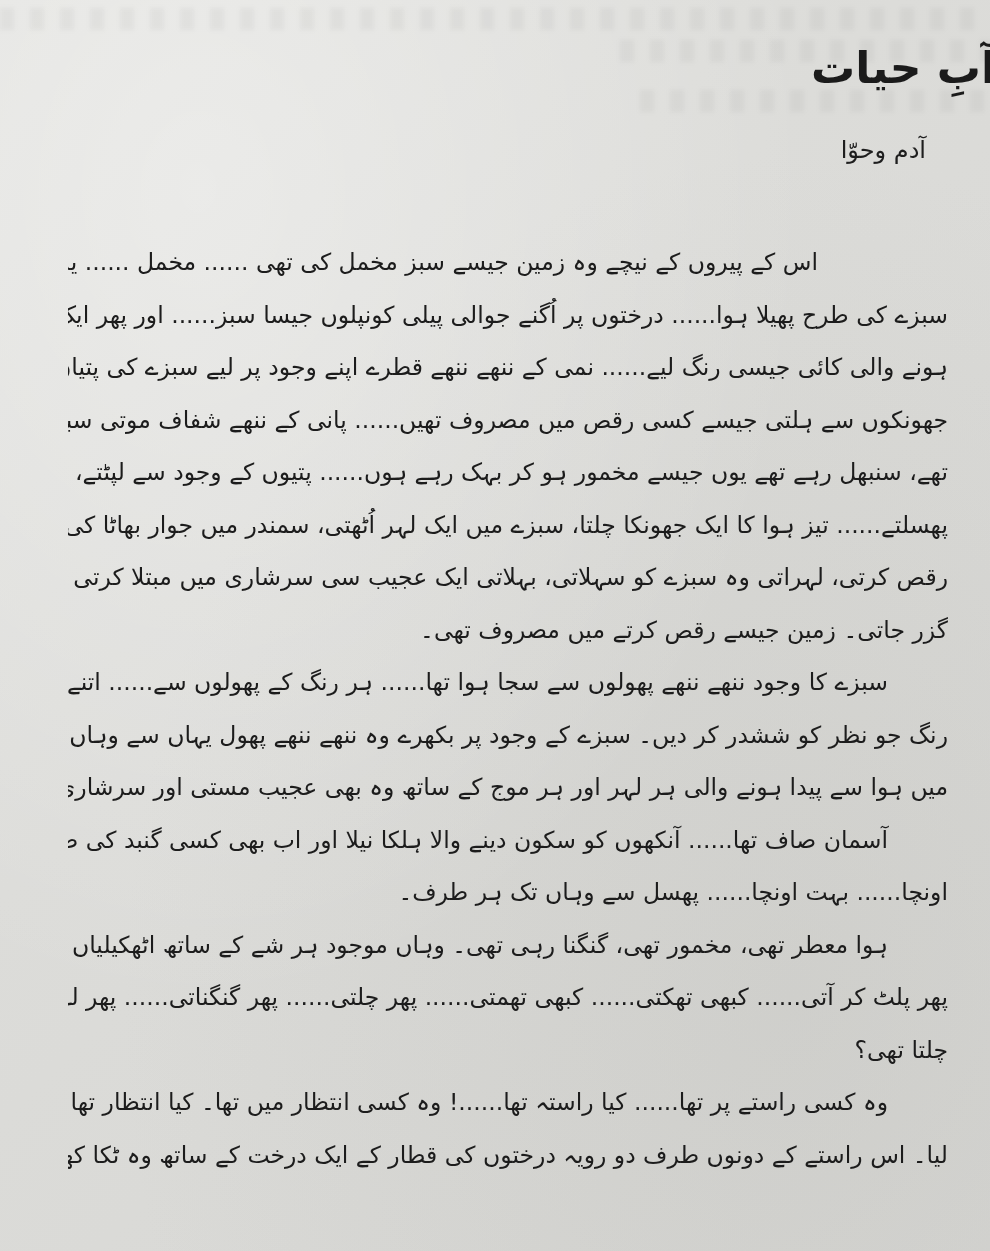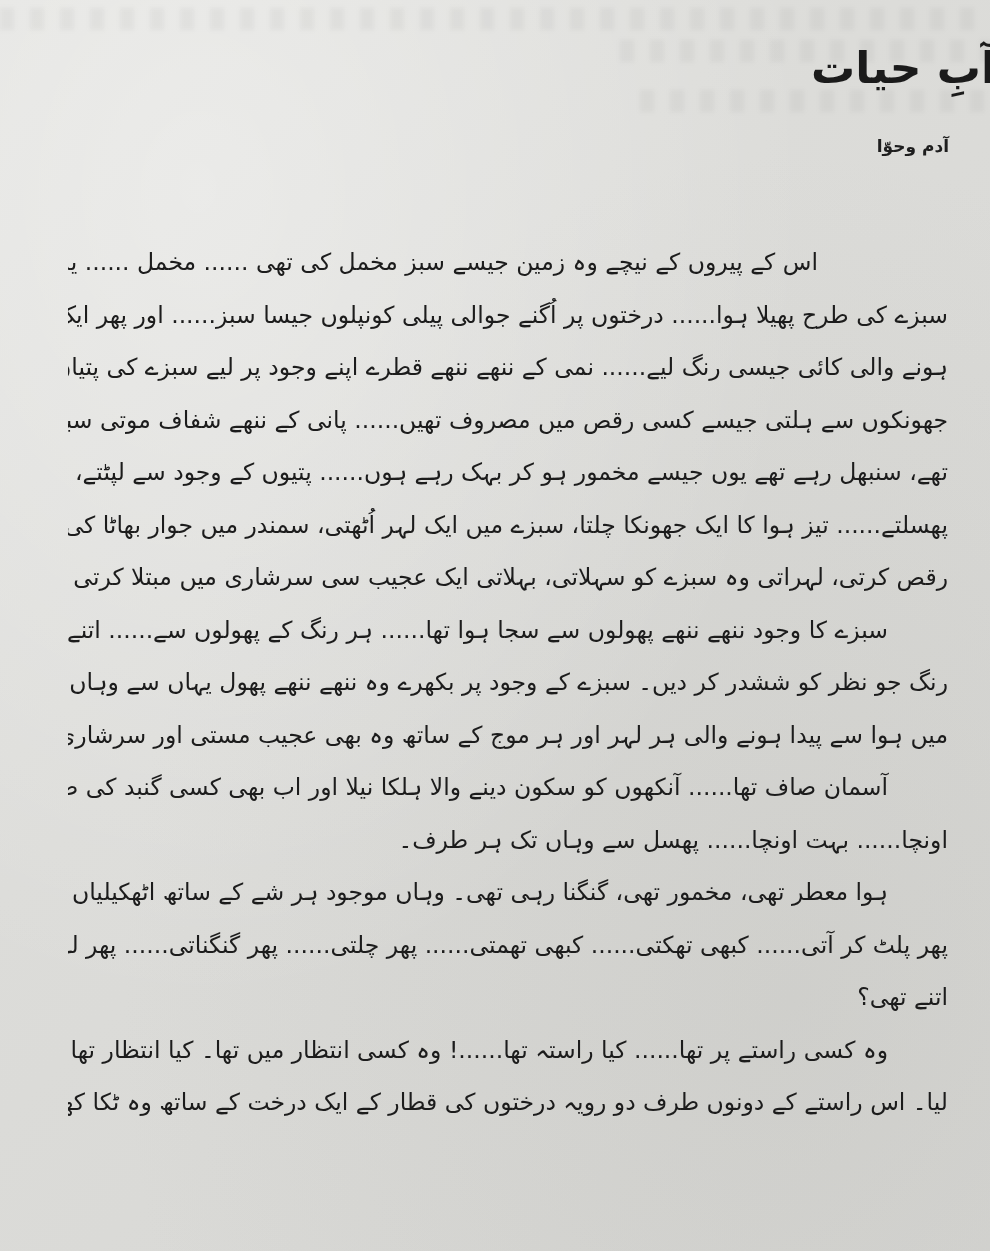--- a/index.html
+++ b/index.html
@@ -38,23 +38,23 @@
       width: 990px;
       text-align: right;
       font-size: 44px;
       font-weight: bold;
       color: #1b1b1b;
       letter-spacing: 0;
     }
     .subtitle {
       position: absolute;
       top: 136px;
-      right: 41px;
-      font-size: 17px;
-      font-weight: bold;
+      right: 64px;
+      font-size: 24px;
+      font-weight: normal;
       color: #1e1e1e;
     }
     .body-text {
       position: absolute;
       top: 236px;
       right: 42px;
       width: 880px;
     }
     .line {
       height: 52.5px;
@@ -82,24 +82,25 @@
   <div class="subtitle">آدم وحوّا</div>
 
   <div class="body-text">
     <div class="line indent">اس کے پیروں کے نیچے وہ زمین جیسے سبز مخمل کی تھی ...... مخمل ...... یا کچھ اور تھا...... تاحد نظر زمین پر</div>
     <div class="line">سبزے کی طرح پھیلا ہوا...... درختوں پر اُگنے جوالی پیلی کونپلوں جیسا سبز...... اور پھر ایک دم سمندر کے اندر پیدا</div>
     <div class="line">ہونے والی کائی جیسی رنگ لیے...... نمی کے ننھے ننھے قطرے اپنے وجود پر لیے سبزے کی پتیاں معطر ہوا کے</div>
     <div class="line">جھونکوں سے ہلتی جیسے کسی رقص میں مصروف تھیں...... پانی کے ننھے شفاف موتی سبز پتیوں کے وجود پر پھسل رہے</div>
     <div class="line">تھے، سنبھل رہے تھے یوں جیسے مخمور ہو کر بہک رہے ہوں...... پتیوں کے وجود سے لپٹتے، ڈگمگاتے، سنبھلتے،</div>
     <div class="line">پھسلتے...... تیز ہوا کا ایک جھونکا چلتا، سبزے میں ایک لہر اُٹھتی، سمندر میں جوار بھاٹا کی پہلی لہر کی طرح اُٹھتی،</div>
     <div class="line">رقص کرتی، لہراتی وہ سبزے کو سہلاتی، بہلاتی ایک عجیب سی سرشاری میں مبتلا کرتی ایک طرف سے دوسری طرف</div>
+    <div class="line short">گزر جاتی۔ زمین جیسے رقص کرتے میں مصروف تھی۔</div>
     <div class="line indent-sm">سبزے کا وجود ننھے ننھے پھولوں سے سجا ہوا تھا...... ہر رنگ کے پھولوں سے...... اتنے رنگ اور ایسے</div>
     <div class="line">رنگ جو نظر کو ششدر کر دیں۔ سبزے کے وجود پر بکھرے وہ ننھے ننھے پھول یہاں سے وہاں ہر جگہ تھے۔ سبزے</div>
     <div class="line short">میں ہوا سے پیدا ہونے والی ہر لہر اور ہر موج کے ساتھ وہ بھی عجیب مستی اور سرشاری سے رقص کرنے لگتے۔</div>
     <div class="line indent-sm">آسمان صاف تھا...... آنکھوں کو سکون دینے والا ہلکا نیلا اور اب بھی کسی گنبد کی طرح پھیلا ہوا...... گہرا</div>
     <div class="line short">اونچا...... بہت اونچا...... پھسل سے وہاں تک ہر طرف۔</div>
     <div class="line indent-sm">ہوا معطر تھی، مخمور تھی، گنگنا رہی تھی۔ وہاں موجود ہر شے کے ساتھ اٹھکیلیاں کر رہی تھی۔ ہنستی، چھیڑ کر جاتی</div>
     <div class="line">پھر پلٹ کر آتی...... کبھی تھکتی...... کبھی تھمتی...... پھر چلتی...... پھر گنگناتی...... پھر لہراتی...... وہاں تھی، نہیں تھی......</div>
-    <div class="line short">اتنے تھی؟</div>
+    <div class="line short">چلتا تھی؟</div>
     <div class="line indent-sm">وہ کسی راستے پر تھا...... کیا راستہ تھا......! وہ کسی انتظار میں تھا۔ کیا انتظار تھا......! اس نے ایک گہرا سانس</div>
     <div class="line">لیا۔ اس راستے کے دونوں طرف دو رویہ درختوں کی قطار کے ایک درخت کے ساتھ وہ ٹکا کھڑا تھا۔ سہارا لیے یا</div>
   </div>
 </div>
 
 </body></html>

